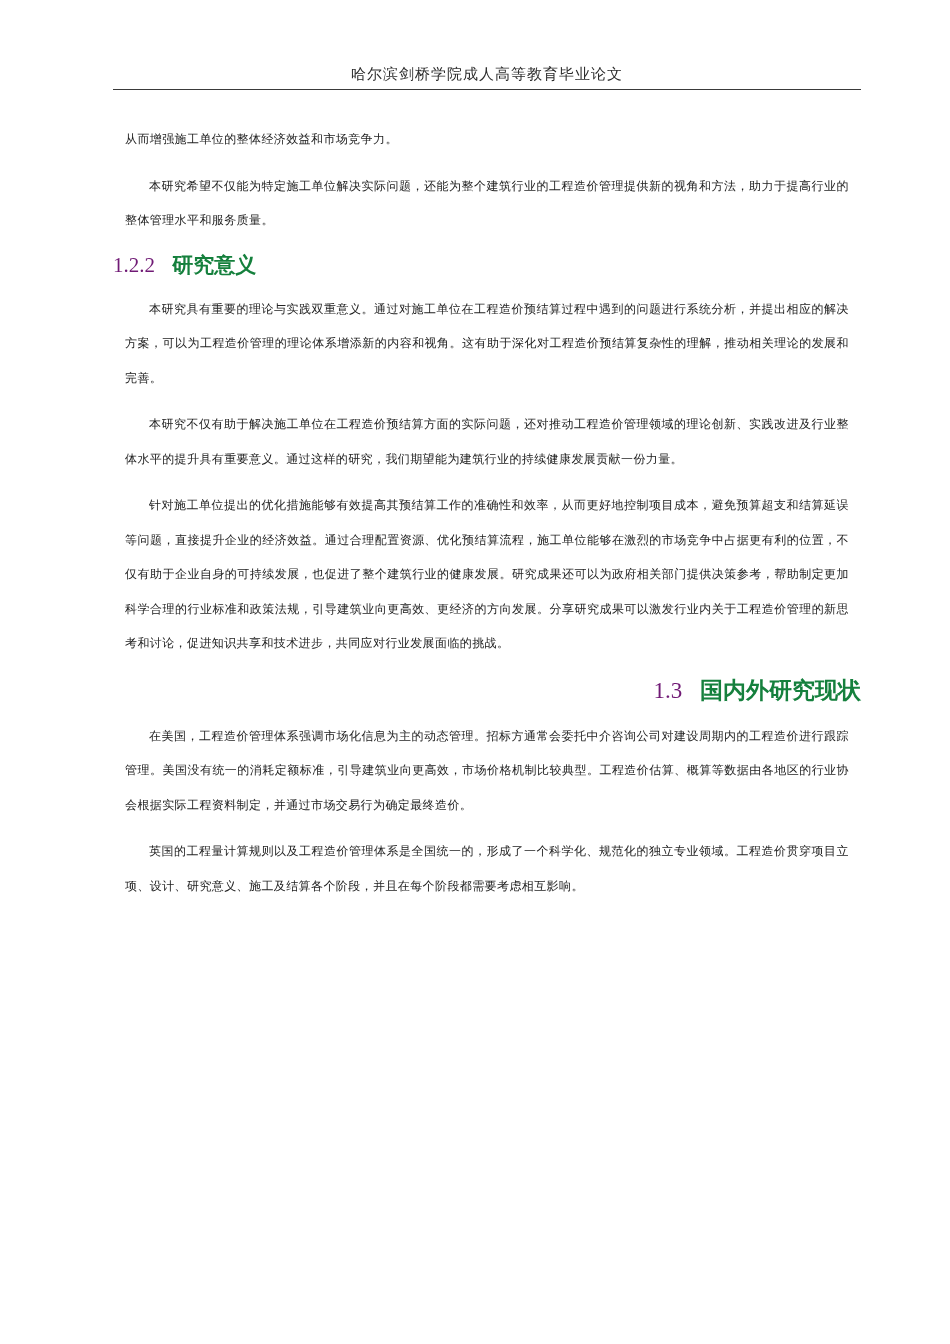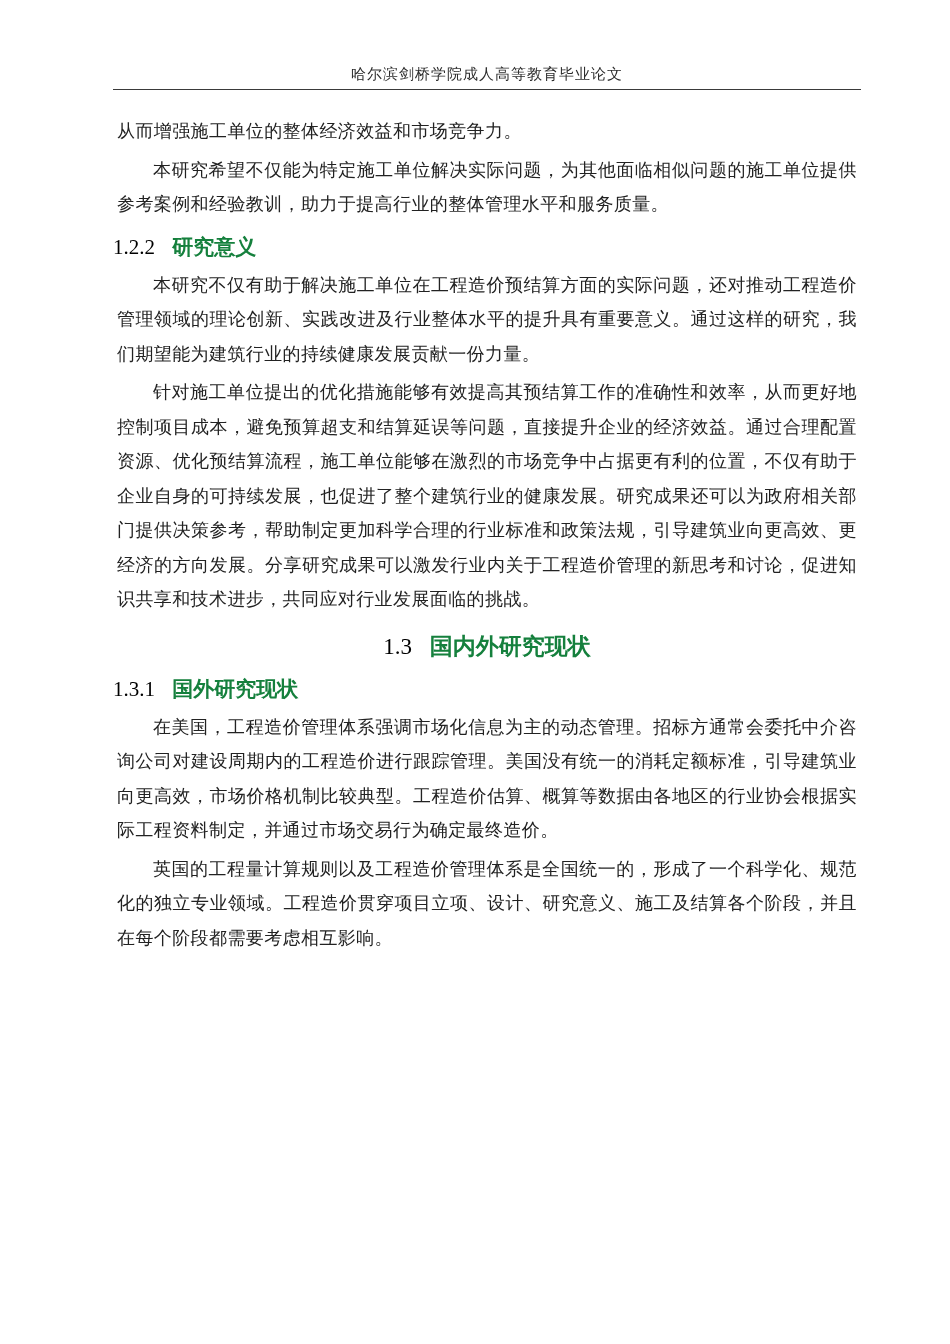--- a/index.html
+++ b/index.html
@@ -39,22 +39,22 @@
   
   .content {
     position: absolute;
     top: 110px;
     left: 113px;
     width: 748px;
     text-align: justify;
     text-justify: inter-character;
   }
   .para {
-    margin: 4px;
-    font-size: 18px;
+    margin: 12px;
+    font-size: 12px;
     line-height: 34.5px;
     text-indent: 2em;
     letter-spacing: 0.4px;
   }
   .para.no-indent {
     text-indent: 0;
   }
   .heading-3 {
     margin: 10px 0 6px 0;
     font-size: 21px;
@@ -62,26 +62,26 @@
     font-weight: normal;
     text-indent: 0;
     text-align: left;
   }
   .heading-2 {
     margin: 13px 0 11px 0;
     font-size: 23px;
     line-height: 32px;
     font-weight: normal;
     text-indent: 0;
-    text-align: center;
+    text-align: right;
   }
   .h-num {
     font-family: "Liberation Serif", "DejaVu Serif", serif;
     font-weight: 500;
-    color: #000000;
+    color: #701a75;
   }
   .h-title {
     font-family: "Liberation Sans", "DejaVu Sans", sans-serif;
     font-weight: 600;
     margin-left: 12px;
     color: #15803d;
   }
   
   .page-number {
     position: absolute;
@@ -101,41 +101,38 @@
   <header class="page-header">
     <div class="running-head">哈尔滨剑桥学院成人高等教育毕业论文</div>
     <div class="header-divider"></div>
   </header>
 
   <main class="content">
 
     <p class="para no-indent">从而增强施工单位的整体经济效益和市场竞争力。</p>
 
 
-    <p class="para">本研究希望不仅能为特定施工单位解决实际问题，为其他面临相似问题的施工单位提供参考案例和经验教训，助力于提高行业的整体管理水平和服务质量。</p>
+    <p class="para">本研究希望不仅能为特定施工单位解决实际问题，还能为整个建筑行业的工程造价管理提供新的视角和方法，助力于提高行业的整体管理水平和服务质量。</p>
 
     <h3 class="heading-3">
       <span class="h-num">1.2.2</span>
       <span class="h-title">研究意义</span>
     </h3>
 
+    <p class="para">本研究具有重要的理论与实践双重意义。通过对施工单位在工程造价预结算过程中遇到的问题进行系统分析，并提出相应的解决方案，可以为工程造价管理的理论体系增添新的内容和视角。这有助于深化对工程造价预结算复杂性的理解，推动相关理论的发展和完善。</p>
 
     <p class="para">本研究不仅有助于解决施工单位在工程造价预结算方面的实际问题，还对推动工程造价管理领域的理论创新、实践改进及行业整体水平的提升具有重要意义。通过这样的研究，我们期望能为建筑行业的持续健康发展贡献一份力量。</p>
 
     <p class="para">针对施工单位提出的优化措施能够有效提高其预结算工作的准确性和效率，从而更好地控制项目成本，避免预算超支和结算延误等问题，直接提升企业的经济效益。通过合理配置资源、优化预结算流程，施工单位能够在激烈的市场竞争中占据更有利的位置，不仅有助于企业自身的可持续发展，也促进了整个建筑行业的健康发展。研究成果还可以为政府相关部门提供决策参考，帮助制定更加科学合理的行业标准和政策法规，引导建筑业向更高效、更经济的方向发展。分享研究成果可以激发行业内关于工程造价管理的新思考和讨论，促进知识共享和技术进步，共同应对行业发展面临的挑战。</p>
 
     <h2 class="heading-2">
       <span class="h-num">1.3</span>
       <span class="h-title">国内外研究现状</span>
     </h2>
 
-    <h3 class="heading-3">
-      <span class="h-num">1.3.1</span>
-      <span class="h-title">国外研究现状</span>
-    </h3>
 
     <p class="para">在美国，工程造价管理体系强调市场化信息为主的动态管理。招标方通常会委托中介咨询公司对建设周期内的工程造价进行跟踪管理。美国没有统一的消耗定额标准，引导建筑业向更高效，市场价格机制比较典型。工程造价估算、概算等数据由各地区的行业协会根据实际工程资料制定，并通过市场交易行为确定最终造价。</p>
 
     <p class="para">英国的工程量计算规则以及工程造价管理体系是全国统一的，形成了一个科学化、规范化的独立专业领域。工程造价贯穿项目立项、设计、研究意义、施工及结算各个阶段，并且在每个阶段都需要考虑相互影响。</p>
 
   </main>
 
   <footer class="page-number">2</footer>
 
 </div>

